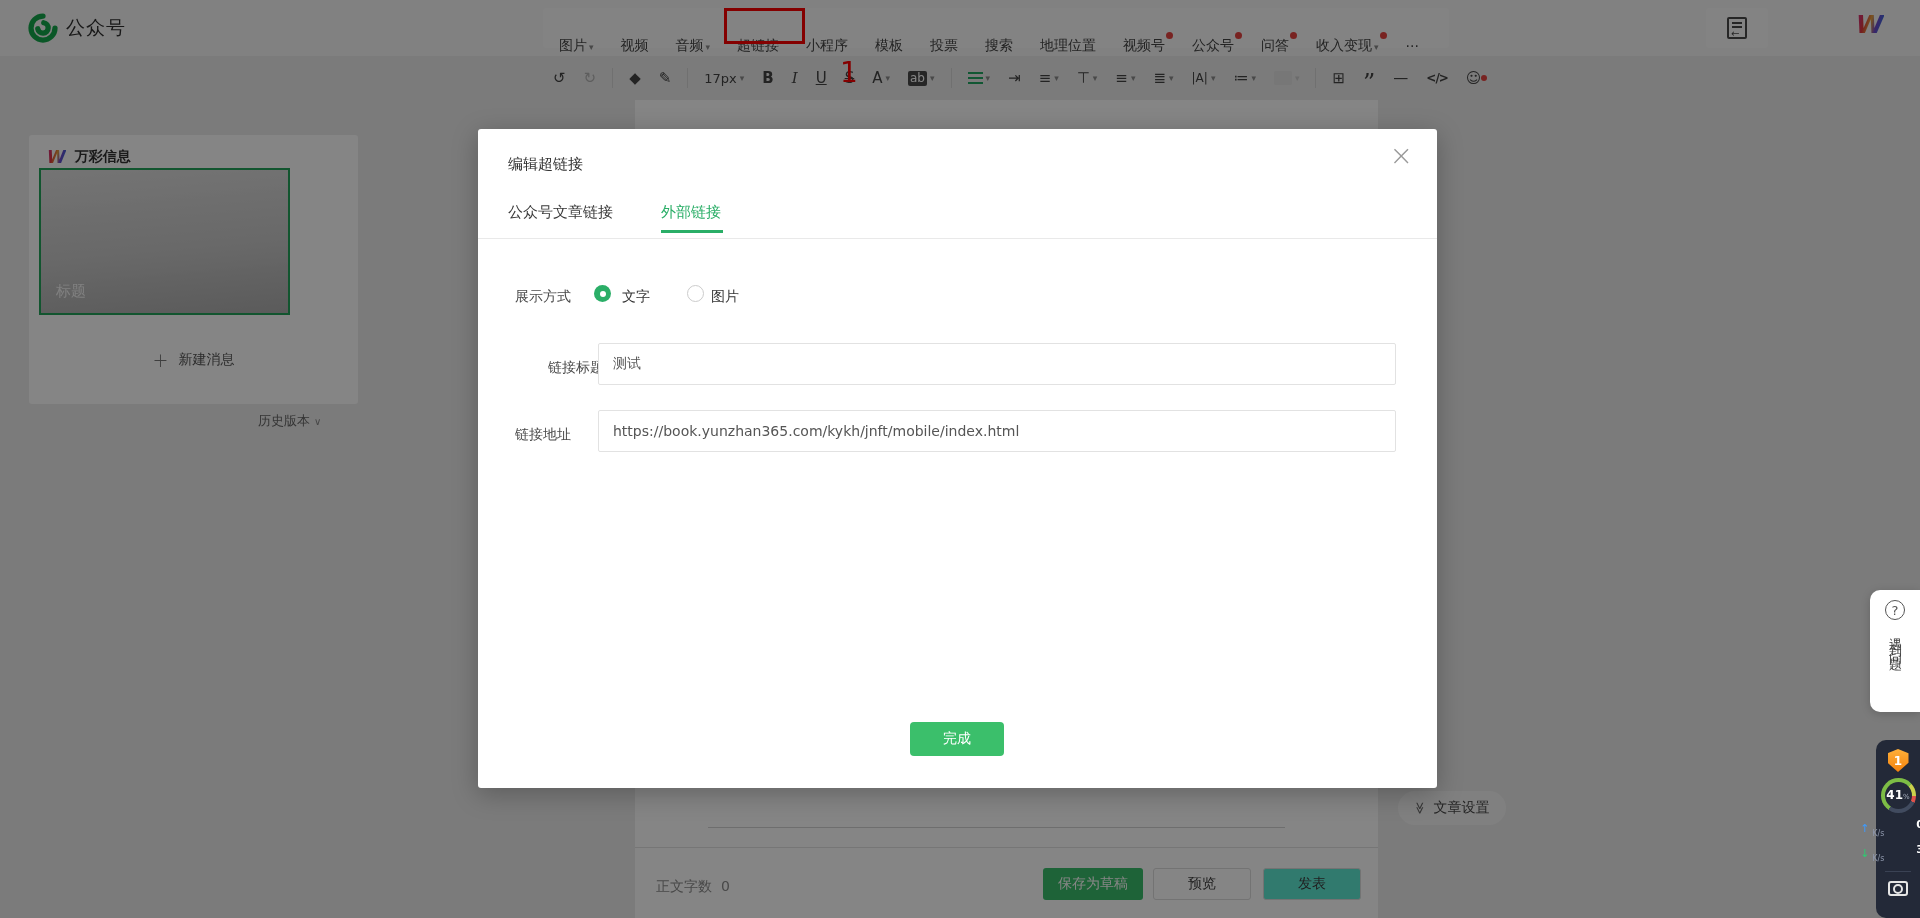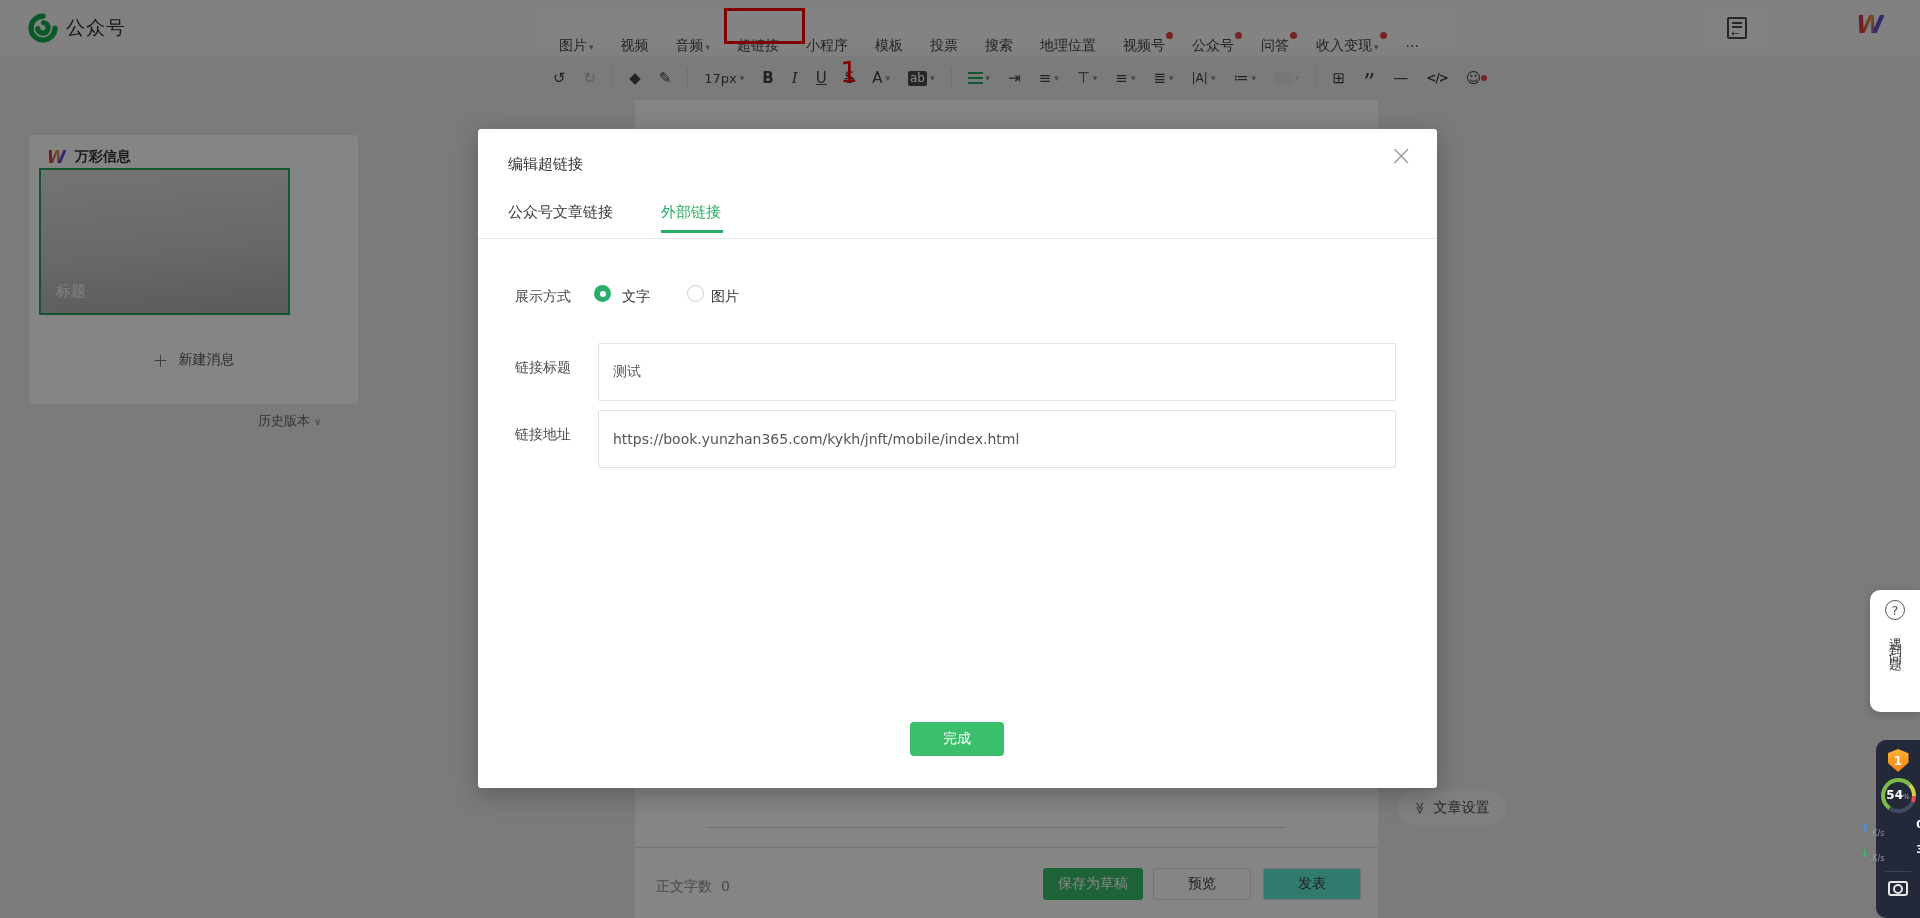--- a/index.html
+++ b/index.html
@@ -79,30 +79,30 @@
            box-shadow:0 6px 26px rgba(0,0,0,0.25); z-index:50; }
   .modal-title { position:absolute; left:30px; top:26px; font-size:15px; color:#333; }
   .modal-close { position:absolute; right:24px; top:10px; font-size:28px; color:#9a9a9a; font-weight:300; cursor:pointer; }
   .tab { position:absolute; top:74px; font-size:15px; cursor:pointer; }
   .tab-1 { left:30px; color:#3a3a3a; }
   .tab-2 { left:183px; color:#2aae67; }
   .tab-underline { position:absolute; left:183px; top:101px; width:62px; height:3px; background:#2aae67; }
   .tabs-divider { position:absolute; left:0; top:109px; width:100%; border-top:1px solid #e9e9e9; }
   .form-label { position:absolute; left:37px; font-size:14px; color:#4a4a4a; }
   .lbl-display { top:159px; }
-  .lbl-title { top:230px; }
+  .lbl-title { top:230px;margin-left:33px; }
   .lbl-url { top:297px; }
   .radio { position:absolute; top:156px; width:17px; height:17px; border-radius:50%; cursor:pointer; }
   .radio-on { left:116px; background:#2aae67; }
   .radio-on::after { content:""; position:absolute; left:5.5px; top:5.5px; width:6px; height:6px; border-radius:50%; background:#fff; }
   .radio-off { left:209px; background:#fff; border:1px solid #ccc; }
   .radio-label { position:absolute; top:159px; font-size:14px; color:#333; cursor:pointer; }
   .rl-text { left:144px; }
   .rl-img { left:233px; }
-  .m-input { position:absolute; left:120px; width:798px; height:58px; border:1px solid #e2e2e2; border-radius:2px;
+  .m-input { position:absolute; left:120px; width:798px; height:42px; border:1px solid #e2e2e2; border-radius:2px;
              padding:12px 14px; font-size:14px; color:#555; background:#fff; outline:none; font-family:inherit; }
   .inp-title { top:214px; }
   .inp-url { top:281px; }
   .done-btn { position:absolute; left:432px; top:593px; width:94px; height:34px; background:#3bbf6b; color:#fff;
               border:none; border-radius:4px; font-size:14px; cursor:pointer; font-family:inherit; }
 
   
   .help-panel { position:absolute; left:1870px; top:590px; width:50px; height:122px; background:#fff;
                 border-radius:10px 0 0 10px; box-shadow:0 2px 10px rgba(0,0,0,0.18); z-index:60;
                 display:flex; flex-direction:column; align-items:center; padding-top:10px; gap:7px; cursor:pointer; }
@@ -312,21 +312,21 @@
 
 <div class="help-panel">
   <div class="help-q">?</div>
   <div class="help-text">遇到问题</div>
 </div>
 
 <div class="sys-panel">
   <div class="shield">1</div>
   <div class="gauge">
     <div class="gauge-inner">
-      <span>54</span>
+      <span>41</span>
         <span class="gauge-unit">%</span>
     </div>
   </div>
   <div class="speed-row">
     <span class="spd-up">↑</span>
     <span class="spd-col">
       <span class="spd-val">0.0</span>
       <span class="spd-unit">K/s</span>
     </span>
   </div>

